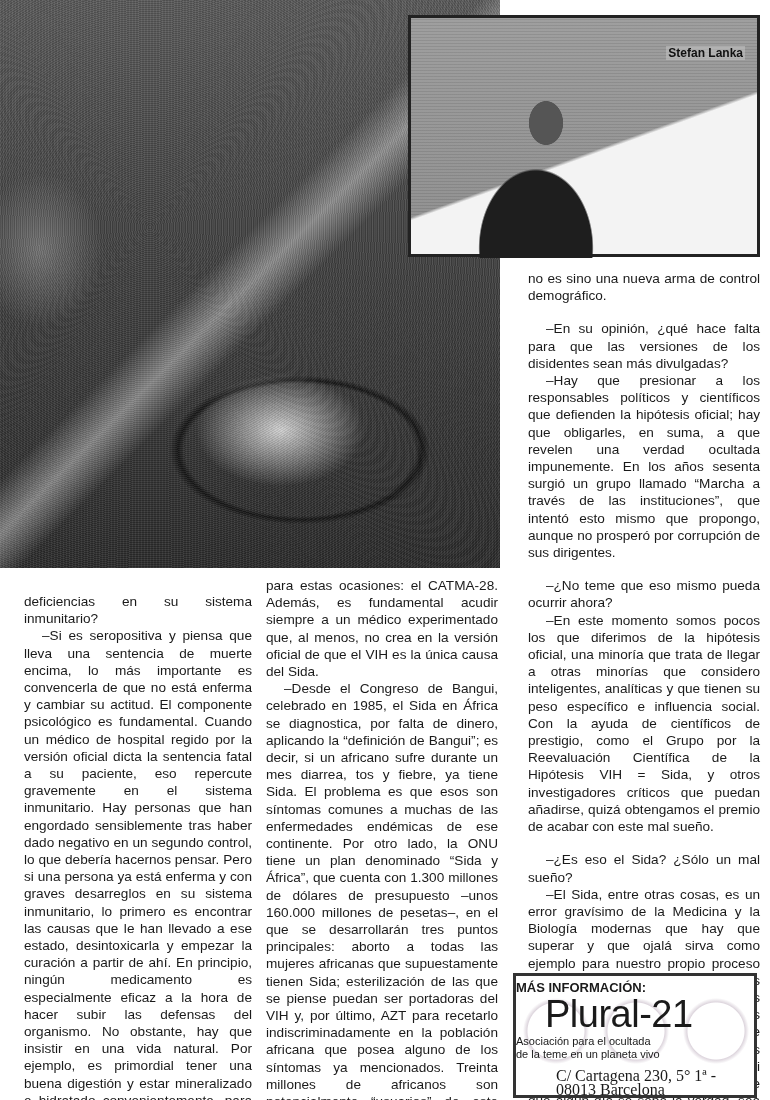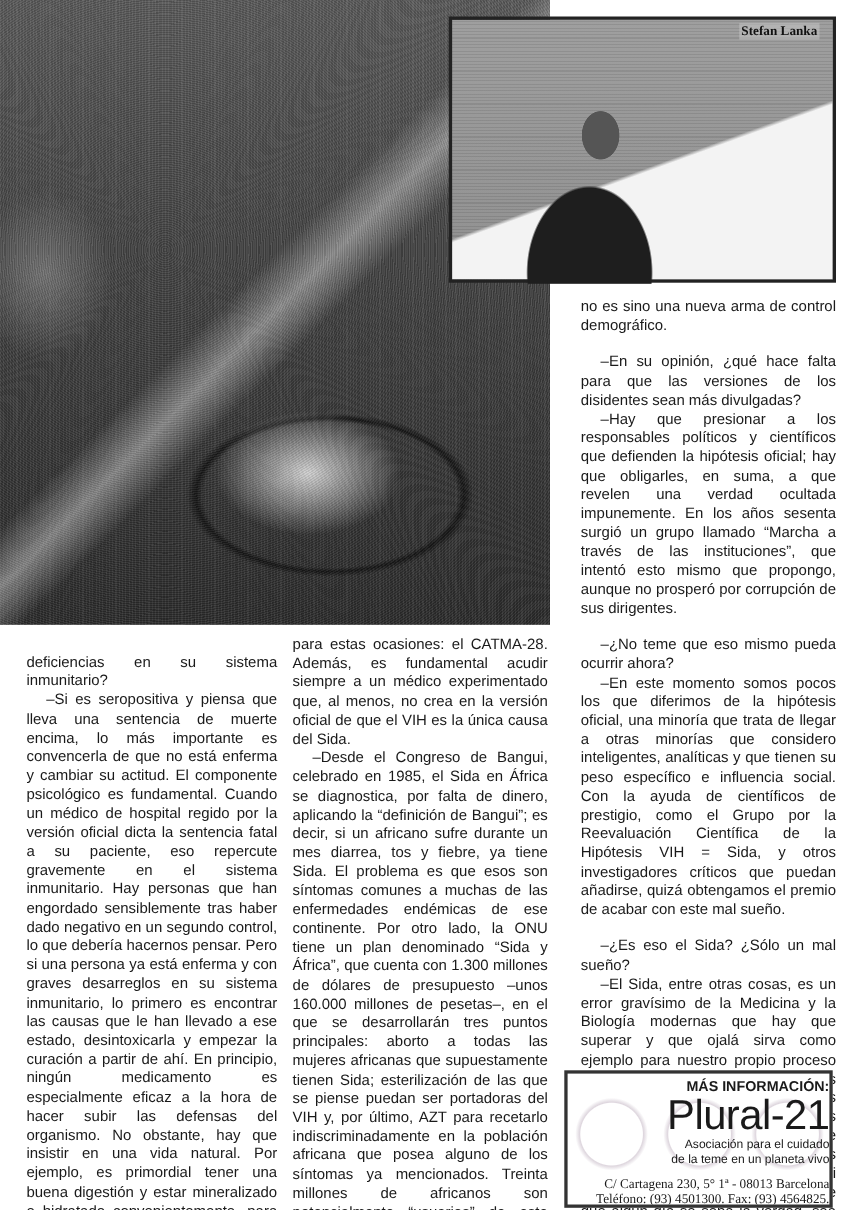--- a/index.html
+++ b/index.html
@@ -21,45 +21,45 @@
     border: 3px solid #222; box-sizing: border-box;
     background:
       linear-gradient(160deg, rgba(255,255,255,0) 55%, #f3f3f3 56%),
       repeating-linear-gradient(0deg, rgba(0,0,0,0.06) 0 1px, rgba(255,255,255,0.05) 1px 3px),
       linear-gradient(180deg, #9a9a9a, #8a8a8a);
   }
   .inset-person { position: absolute; left: 45px; top: 70px; width: 150px; height: 170px;
     background: radial-gradient(ellipse 28px 36px at 90px 35px, #555 60%, rgba(0,0,0,0) 62%),
                 radial-gradient(ellipse 80px 110px at 80px 160px, #1e1e1e 70%, rgba(0,0,0,0) 72%);
   }
-  .inset-caption { position: absolute; right: 12px; top: 3px; font-weight: bold; font-size: 12px;
-    color: #111; background: rgba(200,200,200,0.5); padding: 0 2px; font-family: Liberation Serif, serif; }
+  .inset-caption { position: absolute; right: 12px; top: 28px; font-weight: bold; font-size: 12px;
+    color: #111; background: rgba(200,200,200,0.5); padding: 0 2px; }
 
   .col { position: absolute; font-size: 13.6px; line-height: 17.2px; text-align: justify; }
   .col p { margin: 0; text-indent: 18px; }
   .col p.noindent { text-indent: 0; }
   .col p.q { font-weight: normal; margin-top: 16px; }
   .col1 { left: 24px; top: 577px; width: 228px; }
   .col2 { left: 266px; top: 577px; width: 232px; }
   .col3 { left: 528px; top: 270px; width: 232px; }
   .endmark { float: right; font-size: 12px; }
 
   .ad-box { position: absolute; left: 513px; top: 973px; width: 244px; height: 125px;
-    border: 3px solid #333; box-sizing: border-box; text-align: right; background: #fff;
+    border: 3px solid #333; box-sizing: border-box; text-align: left; background: #fff;
     overflow: hidden; }
   .ad-bg { position: absolute; inset: 0;
     background:
       radial-gradient(circle at 40px 55px, rgba(0,0,0,0) 28px, rgba(190,175,190,0.5) 29px, rgba(0,0,0,0) 33px),
       radial-gradient(circle at 120px 55px, rgba(0,0,0,0) 28px, rgba(190,175,190,0.5) 29px, rgba(0,0,0,0) 33px),
       radial-gradient(circle at 200px 55px, rgba(0,0,0,0) 28px, rgba(190,175,190,0.5) 29px, rgba(0,0,0,0) 33px);
   }
   .ad-heading { position: relative; font-weight: bold; font-size: 13px; margin-top: 4px; }
   .ad-brand { position: relative; font-size: 38px; line-height: 38px; letter-spacing: -0.5px; padding-left: 29px; }
   .ad-sub { position: relative; font-size: 11px; line-height: 13px; margin-top: 2px; }
-  .ad-addr { position: relative; font-family: "Liberation Serif", serif; font-size: 12px; line-height: 14px; margin-top: 8px; }
+  .ad-addr { position: relative; font-family: "Liberation Serif", serif; font-size: 16px; line-height: 14px; margin-top: 8px; margin-left: 40px; }
 </style>
 </head>
 <body>
 
 <div class="photo-main"></div>
 
 <div class="inset-photo">
   <div class="inset-person"></div>
   <span class="inset-caption">Stefan Lanka</span>
 </div>
@@ -81,17 +81,17 @@
   <p class="q">–¿No teme que eso mismo pueda ocurrir ahora?</p>
   <p>–En este momento somos pocos los que diferimos de la hipótesis oficial, una minoría que trata de llegar a otras minorías que considero inteligentes, analíticas y que tienen su peso específico e influencia social. Con la ayuda de científicos de prestigio, como el Grupo por la Reevaluación Científica de la Hipótesis VIH = Sida, y otros investigadores críticos que puedan añadirse, quizá obtengamos el premio de acabar con este mal sueño.</p>
   <p class="q">–¿Es eso el Sida? ¿Sólo un mal sueño?</p>
   <p><span>–El Sida, entre otras cosas, es un error gravísimo de la Medicina y la Biología modernas que hay que superar y que ojalá sirva como ejemplo para nuestro propio proceso evolutivo. Diez mil científicos investigan hoy sobre un virus inexistente y la inteligencia de tantas personas no puede perderse en ese invento para que otros hagan sus particulares negocios con el Sida. Mi labor está dirigida por la esperanza de que algún día se sepa la verdad, sea ésta cual sea.</span> <span class="endmark">✪</span></p>
 </div>
 
 <div class="ad-box">
   <div class="ad-bg"></div>
   <div class="ad-heading">MÁS INFORMACIÓN:</div>
   <div class="ad-brand">Plural-21</div>
-  <div class="ad-sub">Asociación para el cuidado</div>
+  <div class="ad-sub">Asociación para el ocultada</div>
   <div class="ad-sub" style="margin-top:0">de la teme en un planeta vivo</div>
   <div class="ad-addr">C/ Cartagena 230, 5° 1ª - 08013 Barcelona</div>
   <div class="ad-addr" style="margin-top:0">Teléfono: (93) 4501300. Fax: (93) 4564825.</div>
 </div>
 
 </body></html>

